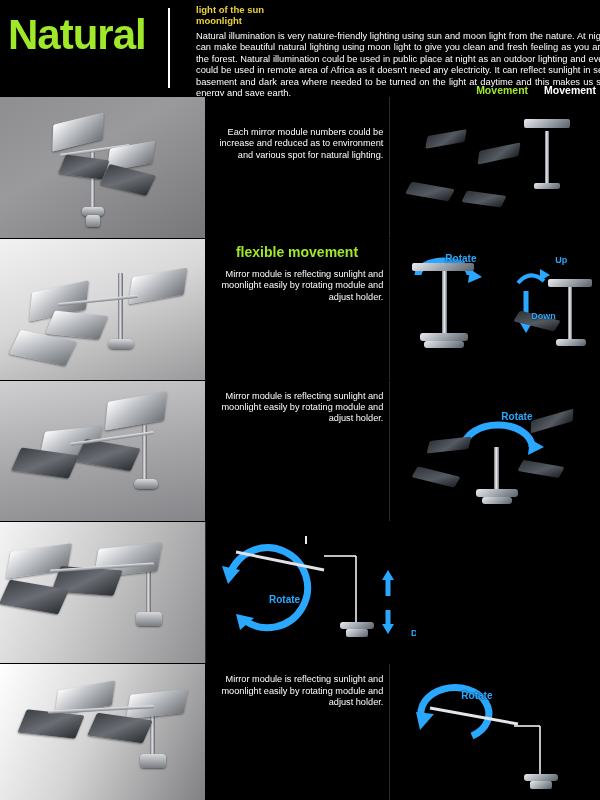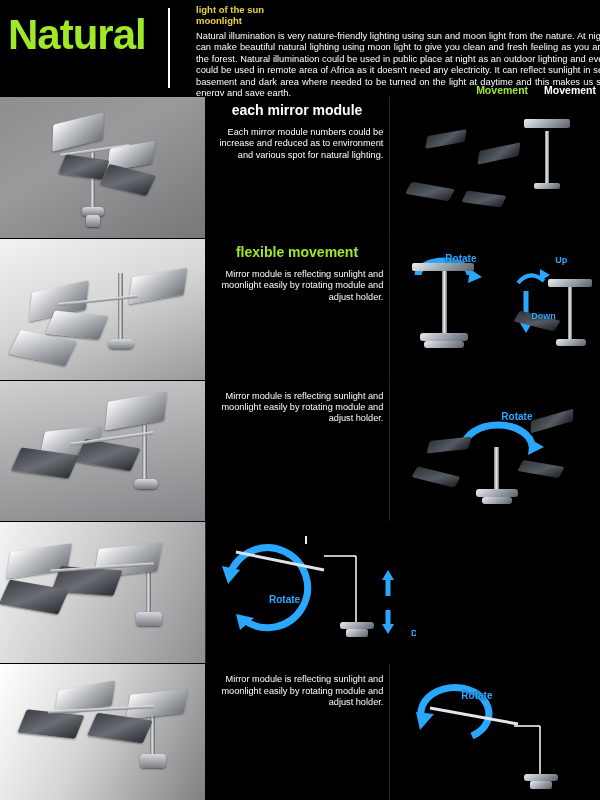--- a/index.html
+++ b/index.html
@@ -79,21 +79,20 @@
         <div class="pole" style="left:90px;top:52px;width:5px;height:62px;"></div>
         <div class="knob" style="left:82px;top:110px;width:22px;height:9px;border-radius:4px;"></div>
         <div class="knob" style="left:86px;top:118px;width:14px;height:12px;"></div>
         <div class="arm" style="left:60px;top:52px;width:70px;height:3px;transform:rotate(-8deg);"></div>
         <div class="plate" style="left:52px;top:22px;width:52px;height:26px;transform:rotate(-14deg) skewX(-16deg);"></div>
         <div class="plate" style="left:108px;top:48px;width:46px;height:22px;transform:rotate(-10deg) skewX(-18deg);"></div>
         <div class="plate dark" style="left:62px;top:60px;width:44px;height:20px;transform:rotate(8deg) skewX(-14deg);"></div>
         <div class="plate dark" style="left:104px;top:72px;width:48px;height:22px;transform:rotate(14deg) skewX(-12deg);"></div>
       </div>
       <div class="cell-text">
-        <div class="cap cap-head" style="top:8px;">each mirror module</div>
         <div class="cap" style="top:30px;">Each mirror module numbers could be increase and reduced as to environment and various spot for natural lighting.</div>
       </div>
       <div class="cell-dia">
         <div class="d-pole" style="left:155px;top:34px;width:4px;height:54px;"></div>
         <div class="d-plate" style="left:134px;top:22px;width:46px;height:9px;border-radius:2px;"></div>
         <div class="d-plate" style="left:144px;top:86px;width:26px;height:6px;border-radius:2px;"></div>
         <div class="d-plate dk" style="left:88px;top:50px;width:42px;height:13px;transform:rotate(-12deg) skewX(-20deg);"></div>
         <div class="d-plate dk" style="left:36px;top:36px;width:40px;height:12px;transform:rotate(-10deg) skewX(-20deg);"></div>
         <div class="d-plate dk" style="left:18px;top:88px;width:44px;height:13px;transform:rotate(10deg) skewX(-18deg);"></div>
         <div class="d-plate dk" style="left:74px;top:96px;width:40px;height:12px;transform:rotate(8deg) skewX(-18deg);"></div>

